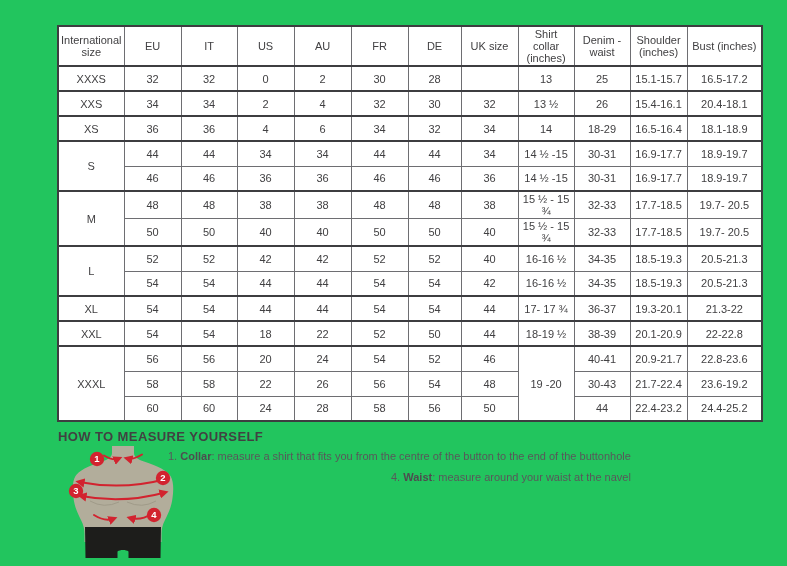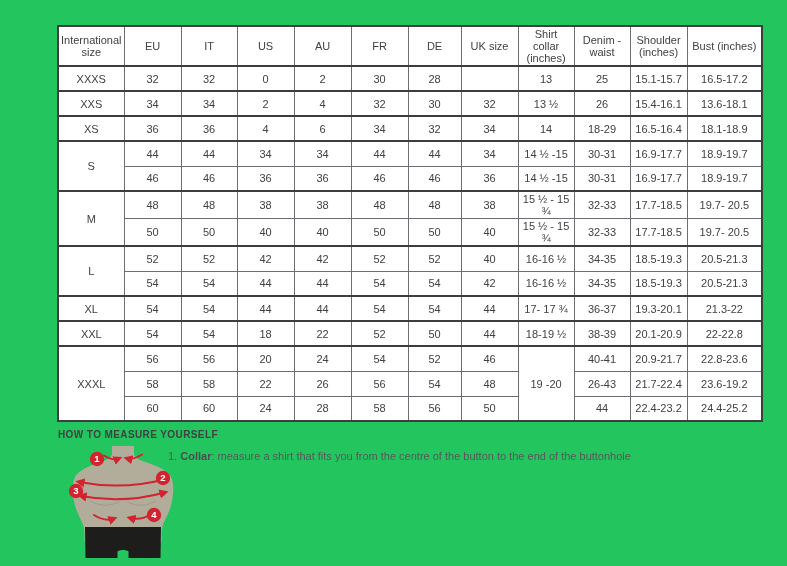--- a/index.html
+++ b/index.html
@@ -35,21 +35,21 @@
     height:31px;
     font-weight:400;
     border-bottom:2px solid #3d3d40;
   }
   table.size-table tbody tr { height:25px; }
   table.size-table tbody tr.group-start td { border-top:2px solid #3d3d40; }
 
   
   .measure-title {
     position:absolute; left:58px; top:429px;
-    font-size:10px; font-weight:700;
+    font-size:13px; font-weight:700;
     letter-spacing:0.4px;
     color:#414042;
   }
   .figure-box { position:absolute; left:60px; top:445px; width:125px; height:121px; }
   .steps {
     position:absolute; left:168px; top:450px;
     display:flex; flex-direction:column;text-align:right;
   }
   .step {
     font-size:11px; line-height:13px;
@@ -116,21 +116,21 @@
             <td>34</td>
             <td>34</td>
             <td>2</td>
             <td>4</td>
             <td>32</td>
             <td>30</td>
             <td>32</td>
             <td>13 ½</td>
             <td>26</td>
             <td>15.4-16.1</td>
-            <td>13.6-18.1</td>
+            <td>20.4-18.1</td>
           </tr>
           <tr class="group-start">
             <td>XS</td>
             <td>36</td>
             <td>36</td>
             <td>4</td>
             <td>6</td>
             <td>34</td>
             <td>32</td>
             <td>34</td>
@@ -263,21 +263,21 @@
             <td>22.8-23.6</td>
           </tr>
           <tr>
             <td>58</td>
             <td>58</td>
             <td>22</td>
             <td>26</td>
             <td>56</td>
             <td>54</td>
             <td>48</td>
-            <td>26-43</td>
+            <td>30-43</td>
             <td>21.7-22.4</td>
             <td>23.6-19.2</td>
           </tr>
           <tr>
             <td>60</td>
             <td>60</td>
             <td>24</td>
             <td>28</td>
             <td>58</td>
             <td>56</td>
@@ -325,15 +325,16 @@
         <circle cx="16" cy="46" r="7.2" fill="#d2232f"></circle>
         <text x="16" y="49.4">3</text>
         <circle cx="94" cy="70" r="7.2" fill="#d2232f"></circle>
         <text x="94" y="73.4">4</text>
       </g>
     </svg>
   </div>
 
   <div class="steps">
       <div class="step"><span>1. </span><b>Collar</b><span>: measure a shirt that fits you from the centre of the button to the end of the buttonhole</span></div>
+      <div class="step"><span>4. </span><b>Waist</b><span>: measure around your waist at the navel</span></div>
     </div>
 
 </div>
 
 </body></html>

